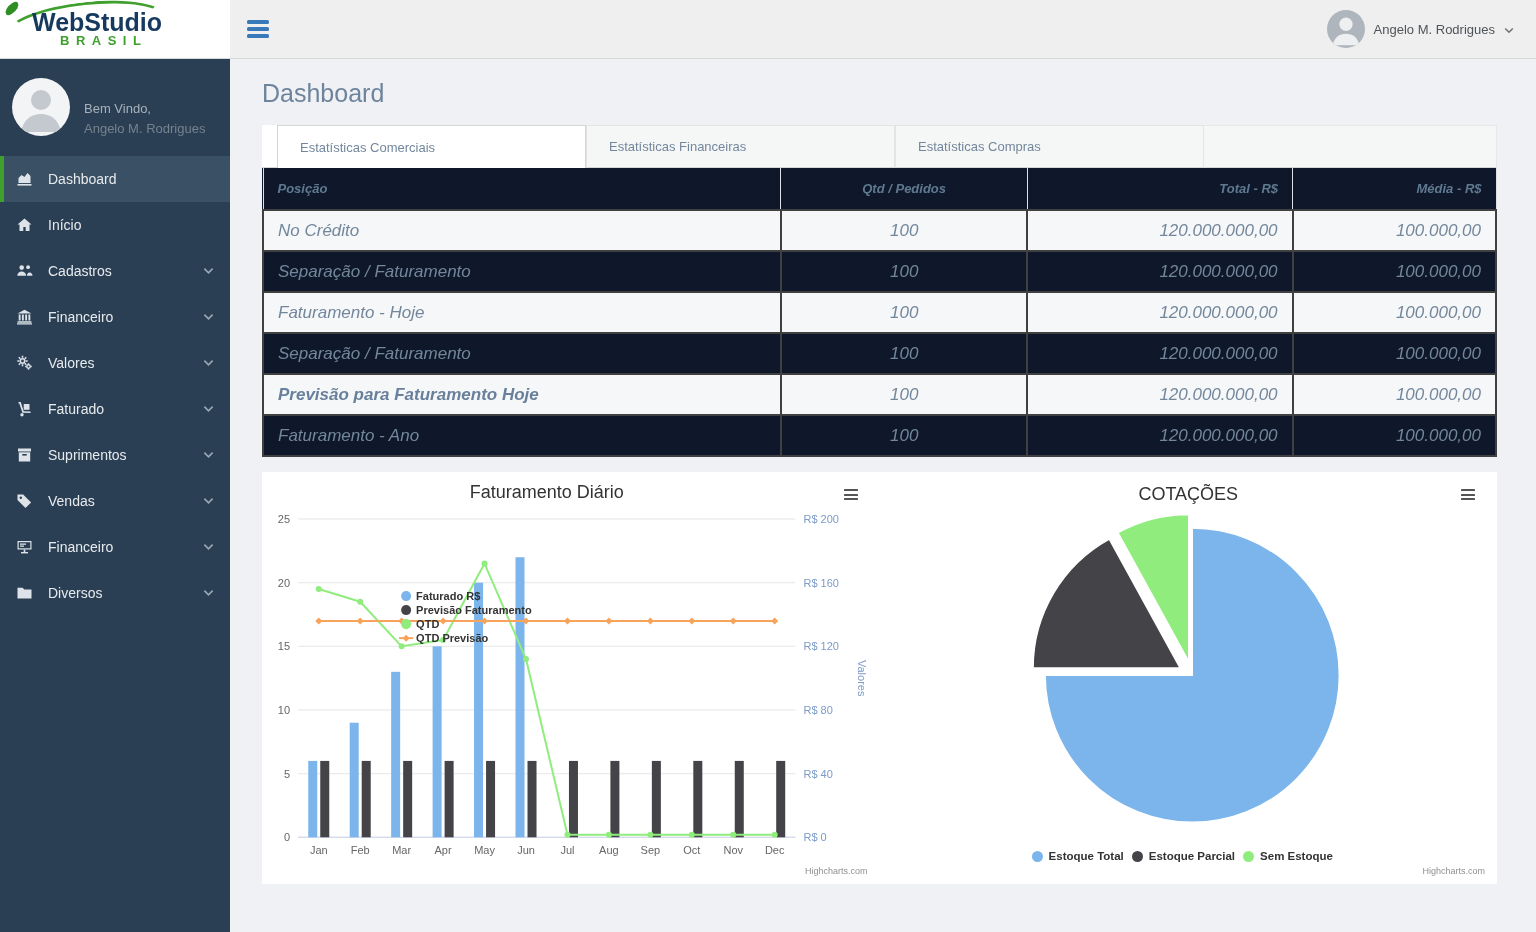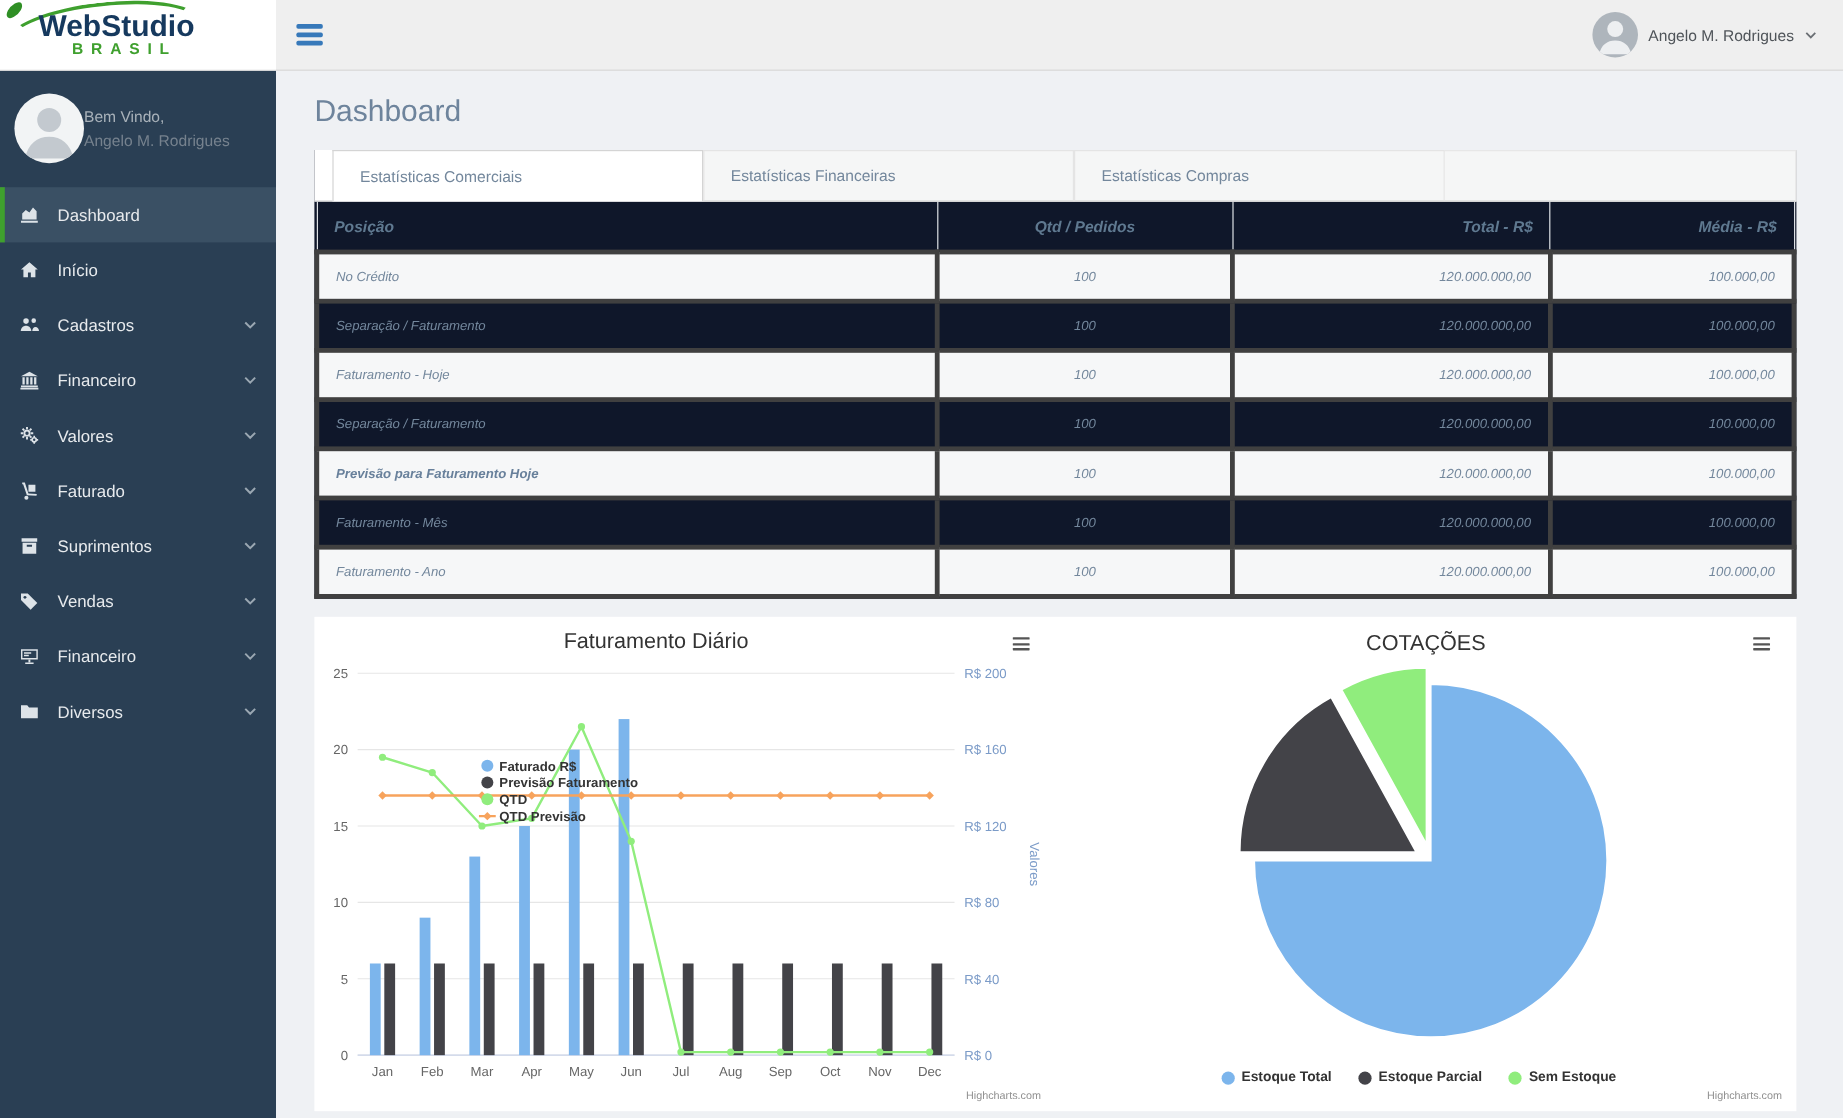--- a/index.html
+++ b/index.html
@@ -19,21 +19,21 @@
     border-radius:70% 30% 70% 30%;transform:rotate(-32deg);z-index:3;}
   .hamburger{margin-left:17px;cursor:pointer;}
   .hamburger span{display:block;width:22px;height:4px;border-radius:1.5px;background:#3779BA;margin:3px 0;}
   .header-right{margin-left:auto;display:flex;align-items:center;gap:9px;padding-right:22px;cursor:pointer;}
   .h-avatar{width:38px;height:38px;border-radius:50%;background:#AEB5BC;overflow:hidden;}
   .h-name{font-size:13px;color:#4F5459;}
   .h-caret svg{width:10px;height:7px;color:#6B6F74;}
 
   
   aside{position:fixed;top:58px;left:0;bottom:0;width:230px;background:#2A3F54;z-index:15;}
-  .profile{display:flex;align-items:center;padding:20px 12px 16px 12px;}
+  .profile{display:flex;align-items:flex-end;gap:14px;padding:20px 12px 16px 12px;}
   .p-avatar{width:58px;height:58px;border-radius:50%;background:#F2F4F5;overflow:hidden;flex:none;}
   .p-welcome{font-size:13px;color:#A9B2BA;margin-bottom:5px;}
   .p-name{font-size:13px;color:#76828E;}
   .menu{margin-top:4px;}
   .side-item{height:46px;display:flex;align-items:center;padding:0 16px;cursor:pointer;
     color:#E7EAED;font-size:14px;box-sizing:border-box;}
   .side-item.active{background:#3A5064;border-left:4px solid #3FA02E;padding-left:12px;}
   .s-icon{width:19px;height:16px;margin-right:13px;color:#DDE3E8;flex:none;}
   .s-icon svg{width:17px;height:16px;display:block;}
   .s-label{flex:1;}
@@ -50,40 +50,40 @@
   .tab-spacer{width:15px;border-bottom:1px solid #D6D6D6;}
   .tab{width:309px;display:flex;align-items:center;padding-left:22px;box-sizing:border-box;
     font-size:13px;color:#73879C;cursor:pointer;background:#F5F6F6;
     border:1px solid #E4E4E4;border-bottom:1px solid #D6D6D6;}
   .tab.active{background:#fff;border:1px solid #D4D4D4;border-bottom:none;}
   .tab-filler{flex:1;background:#F5F6F6;border:1px solid #E7E7E7;border-left:none;border-bottom:1px solid #D6D6D6;}
 
   .stats-table{width:100%;border-collapse:collapse;table-layout:fixed;font-style:italic;}
   .stats-table th{height:42px;padding:0 14px;font-size:13px;color:#5F7990;font-weight:bold;
     border:1px solid #DDE0E4;border-top:none;box-sizing:border-box;}
-  .stats-table td{height:41px;padding:0 14px;font-size:11px;color:#73879C;
-    border:4px solid #404040;box-sizing:border-box;}
+  .stats-table td{height:41px;padding:0 14px;font-size:17px;color:#73879C;
+    border:2px solid #404040;box-sizing:border-box;}
   .stats-table th:nth-child(1),.stats-table td:nth-child(1){width:42%;}
   .stats-table th:nth-child(2),.stats-table td:nth-child(2){width:20%;}
   .stats-table th:nth-child(3),.stats-table td:nth-child(3){width:21.5%;}
   .stats-table th:nth-child(4),.stats-table td:nth-child(4){width:16.5%;}
   tbody tr:nth-child(odd) td{background:#F6F7F8;}
   .al{text-align:left}.ac{text-align:center}.ar{text-align:right}
   td.c-qtd{text-align:center}td.c-tot,td.c-med{text-align:right}
   td.bold{font-weight:bold;color:#68809B;}
 
   
   .charts{margin-top:15px;background:#fff;display:flex;height:412px;}
   .chart-half{width:50%;position:relative;}
   .chart-half svg{display:block;width:100%;height:auto;}
   .hc-menu{position:absolute;top:15px;right:20px;cursor:pointer;padding:2px;}
   .hc-menu span{display:block;width:14px;height:2px;background:#555;margin-bottom:2.5px;border-radius:0.5px;}
   .hc-credits{position:absolute;bottom:8px;right:12px;font-size:9px;color:#909090;cursor:pointer;margin-top:34px;}
   .pie-legend{position:absolute;left:0;right:12px;bottom:22px;display:flex;justify-content:center;
-    gap:22px;font-size:11.5px;font-weight:bold;color:#333;}
+    gap:8px;font-size:11.5px;font-weight:bold;color:#333;}
   .pl-item{cursor:pointer;display:flex;align-items:center;}
   .pl-dot{width:11px;height:11px;border-radius:50%;display:inline-block;margin-right:6px;}
 </style>
 </head>
 <body>
 
 <header>
   <div class="logo-box">
     <div class="logo-swoosh"></div>
     <div class="logo-leaf"></div>
@@ -318,26 +318,20 @@
             <td class="c-med">100.000,00</td>
           </tr>
           <tr>
             <td class="c-pos">Separação / Faturamento</td>
             <td class="c-qtd">100</td>
             <td class="c-tot">120.000.000,00</td>
             <td class="c-med">100.000,00</td>
           </tr>
           <tr>
             <td class="c-pos bold">Previsão para Faturamento Hoje</td>
-            <td class="c-qtd">100</td>
-            <td class="c-tot">120.000.000,00</td>
-            <td class="c-med">100.000,00</td>
-          </tr>
-          <tr>
-            <td class="c-pos">Faturamento - Mês</td>
             <td class="c-qtd">100</td>
             <td class="c-tot">120.000.000,00</td>
             <td class="c-med">100.000,00</td>
           </tr>
           <tr>
             <td class="c-pos">Faturamento - Ano</td>
             <td class="c-qtd">100</td>
             <td class="c-tot">120.000.000,00</td>
             <td class="c-med">100.000,00</td>
           </tr>

